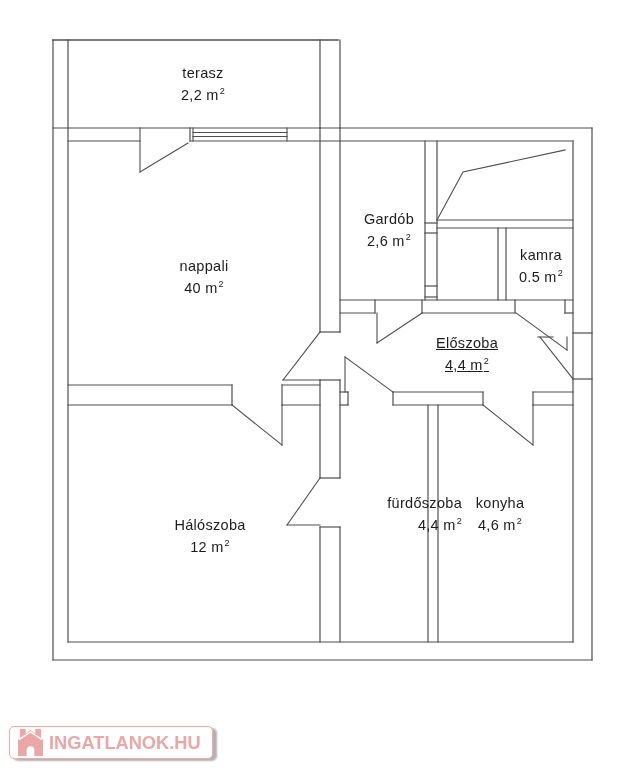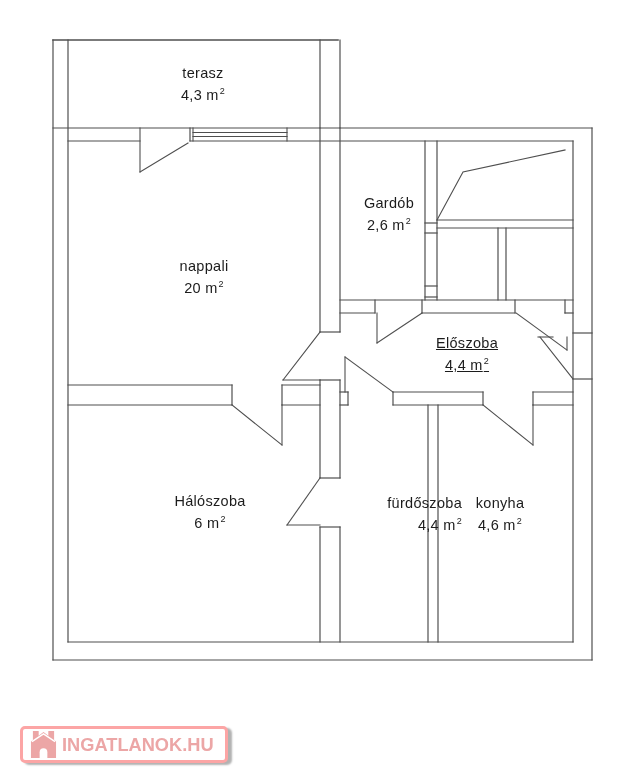--- a/index.html
+++ b/index.html
@@ -9,29 +9,29 @@
   }
   #plan-svg{position:absolute;left:0;top:0;}
   .lbl{
     position:absolute;width:150px;text-align:center;
     font-size:14.5px;line-height:22px;color:#1c1c1c;
     letter-spacing:0.3px;
   }
   .lbl sup{font-size:9px;line-height:0;vertical-align:super;margin-left:1px;}
   .lbl-terasz    {left:128px;top:62px;}
   .lbl-nappali   {left:129px;top:255px;}
-  .lbl-gardob    {left:314px;top:192px;}
+  .lbl-gardob    {left:314px;top:208px;}
   .lbl-kamra     {left:466px;top:244px;}
   .lbl-eloszoba  {left:392px;top:332px;text-decoration:underline;}
-  .lbl-haloszoba {left:135px;top:490px;}
+  .lbl-haloszoba {left:135px;top:514px;}
   .lbl-furdoszoba{left:312px;top:492px;text-align:right;}
   .lbl-konyha    {left:425px;top:492px;}
   #watermark{
-    position:absolute;left:20px;top:726px;width:202px;height:31px;
-    background:#ffffff;border:3px solid #fca5a5;border-radius:5px;
+    position:absolute;left:9px;top:726px;width:202px;height:31px;
+    background:#ffffff;border:1px solid #fca5a5;border-radius:5px;
     box-shadow:4px 2px 2px #b2b2b2;
     display:flex;align-items:center;
   }
   #watermark .house{flex:0 0 auto;margin:0 5px 0 7px;display:block;}
   #watermark .wm-text{
     font-weight:bold;font-size:19px;color:#eca6a6;
     letter-spacing:0px;transform:scaleX(0.96);transform-origin:left center;
     white-space:nowrap;
   }
 </style>
@@ -168,37 +168,41 @@
 
       <g>
         <line x1="533" y1="405" x2="533" y2="445"></line>
         <line x1="483" y1="405" x2="533" y2="445"></line>
       </g>
     </g>
   </svg>
 
   <div class="lbl lbl-terasz">
     <span>terasz</span><br>
-    <span>4,3 m</span><sup>2</sup>
+    <span>2,2 m</span><sup>2</sup>
   </div>
   <div class="lbl lbl-nappali">
     <span>nappali</span><br>
-    <span>20 m</span><sup>2</sup>
+    <span>40 m</span><sup>2</sup>
   </div>
   <div class="lbl lbl-gardob">
     <span>Gardób</span><br>
     <span>2,6 m</span><sup>2</sup>
   </div>
+  <div class="lbl lbl-kamra">
+    <span>kamra</span><br>
+    <span>0.5 m</span><sup>2</sup>
+  </div>
   <div class="lbl lbl-eloszoba">
     <span>Előszoba</span><br>
     <span>4,4 m</span><sup>2</sup>
   </div>
   <div class="lbl lbl-haloszoba">
     <span>Hálószoba</span><br>
-    <span>6 m</span><sup>2</sup>
+    <span>12 m</span><sup>2</sup>
   </div>
   <div class="lbl lbl-furdoszoba">
     <span>fürdőszoba</span><br>
     <span>4,4 m</span><sup>2</sup>
   </div>
   <div class="lbl lbl-konyha">
     <span>konyha</span><br>
     <span>4,6 m</span><sup>2</sup>
   </div>
 

